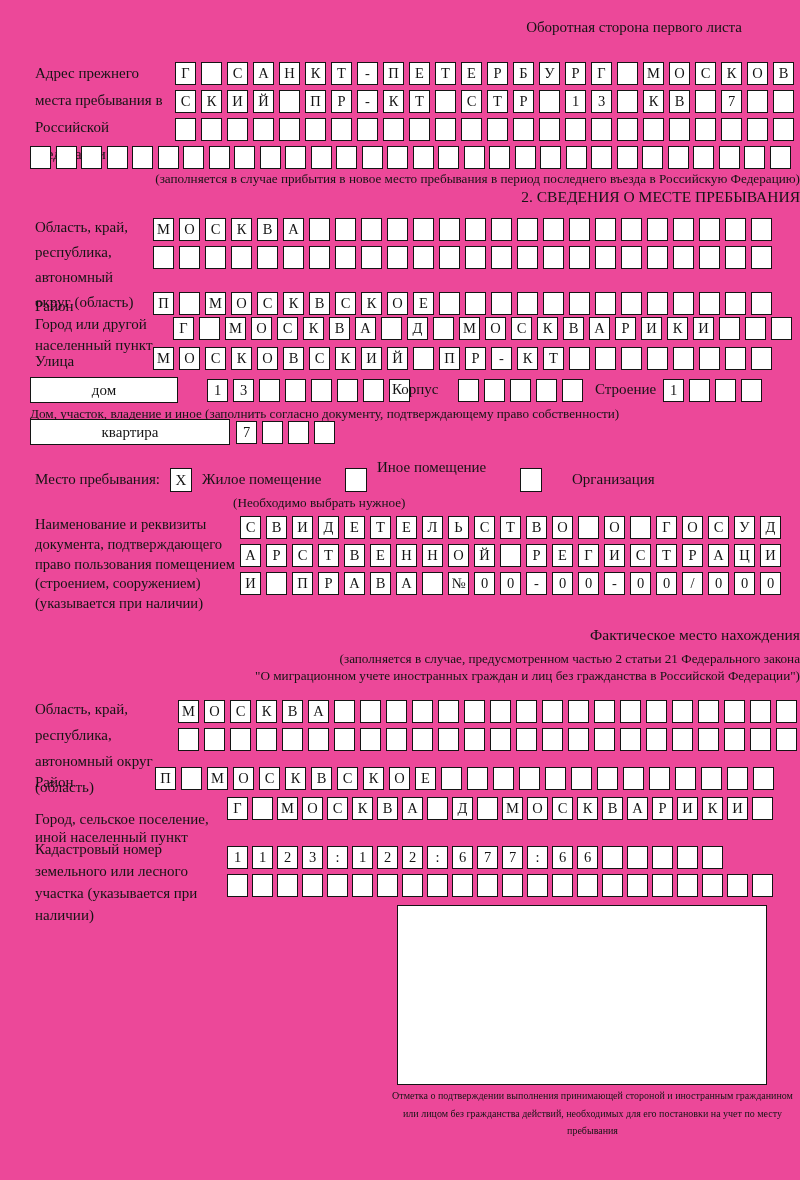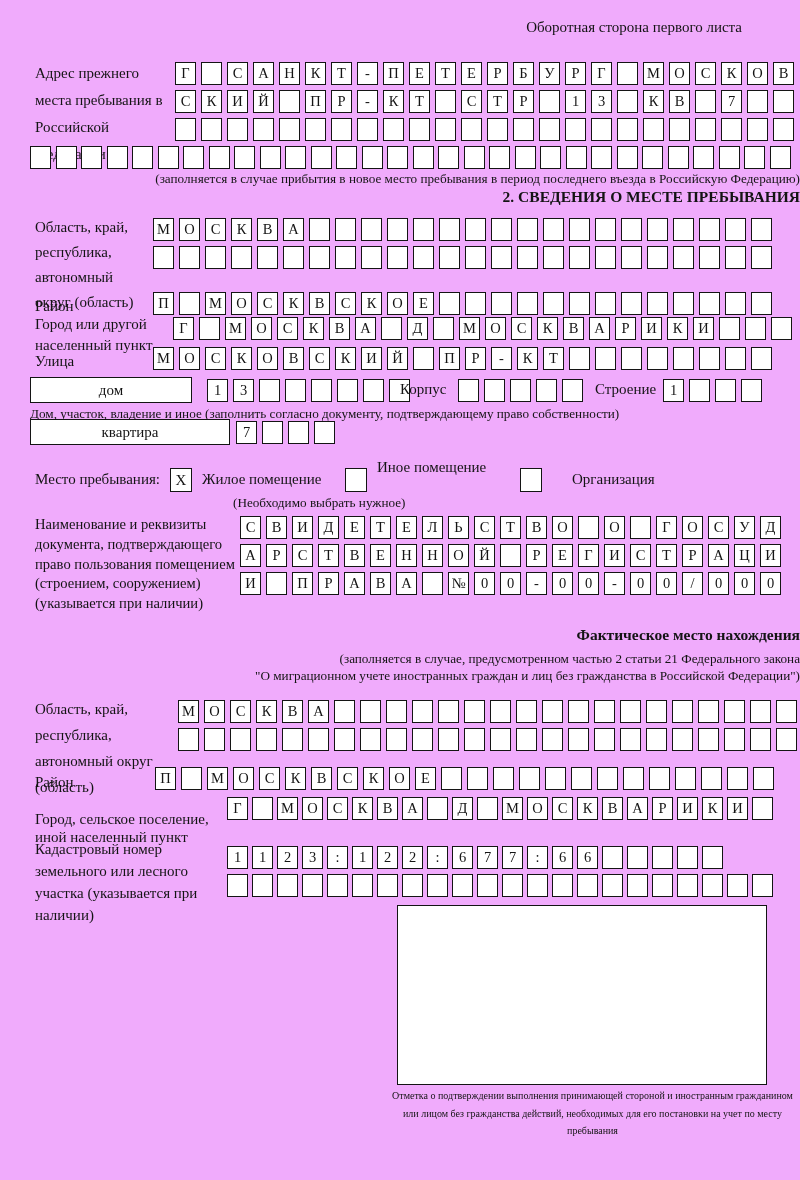--- a/index.html
+++ b/index.html
@@ -1,21 +1,21 @@
 <!DOCTYPE html>
 <html><head>
 <meta charset="utf-8">
 <style>
   html,body{margin:0;padding:0;background:#fff;}
-  .form{position:relative;width:800px;height:1180px;background:#f0abfc;
+  .form{position:relative;width:800px;height:1180px;background:#ec4899;
         font-family:"Liberation Serif","DejaVu Serif",serif;color:#141414;overflow:hidden;}
   .lbl{position:absolute;font-size:15px;line-height:26px;}
   .note{position:absolute;font-size:13.2px;white-space:nowrap;}
   .center{left:0;width:800px;text-align:right;}
-  .bold{font-weight:bold;}
+  .bold{font-weight:normal;}
   .cells{position:absolute;display:flex;gap:5px;}
   .cells.g45{gap:4.5px;}
   .cells.g4{gap:4px;}
   .cell{width:21px;height:23px;border:1.5px solid #141414;box-sizing:border-box;
         display:flex;align-items:center;justify-content:center;
         font-size:14.5px;flex:0 0 auto;background:#fff;}
   .widebox{position:absolute;border:1.5px solid #141414;box-sizing:border-box;
         display:flex;align-items:center;justify-content:center;font-size:15px;background:#fff;}
   .checkbox{position:absolute;width:22px;height:24px;border:1.5px solid #141414;box-sizing:border-box;
         display:flex;align-items:center;justify-content:center;font-size:15px;background:#fff;}
@@ -275,32 +275,32 @@
       <span class="cell"></span>
       <span class="cell"></span>
       <span class="cell"></span>
       <span class="cell"></span>
       <span class="cell"></span>
       <span class="cell"></span>
       <span class="cell"></span>
       <span class="cell"></span>
     </div>
 
-  <div class="widebox" style="top:377px;left:30px;width:162px;height:26px;">дом</div>
+  <div class="widebox" style="top:377px;left:30px;width:148px;height:26px;">дом</div>
   <div class="cells" style="top:379px;left:207px;">
       <span class="cell">1</span>
       <span class="cell">3</span>
       <span class="cell"></span>
       <span class="cell"></span>
       <span class="cell"></span>
       <span class="cell"></span>
       <span class="cell"></span>
       <span class="cell"></span>
     </div>
-  <div class="opt" style="top:381px;left:400px;">Корпус</div>
+  <div class="opt" style="top:381px;left:392px;">Корпус</div>
   <div class="cells" style="top:379px;left:458px;">
       <span class="cell"></span>
       <span class="cell"></span>
       <span class="cell"></span>
       <span class="cell"></span>
       <span class="cell"></span>
     </div>
   <div class="opt" style="top:381px;left:595px;">Строение</div>
   <div class="cells" style="top:379px;left:663px;">
       <span class="cell">1</span>

